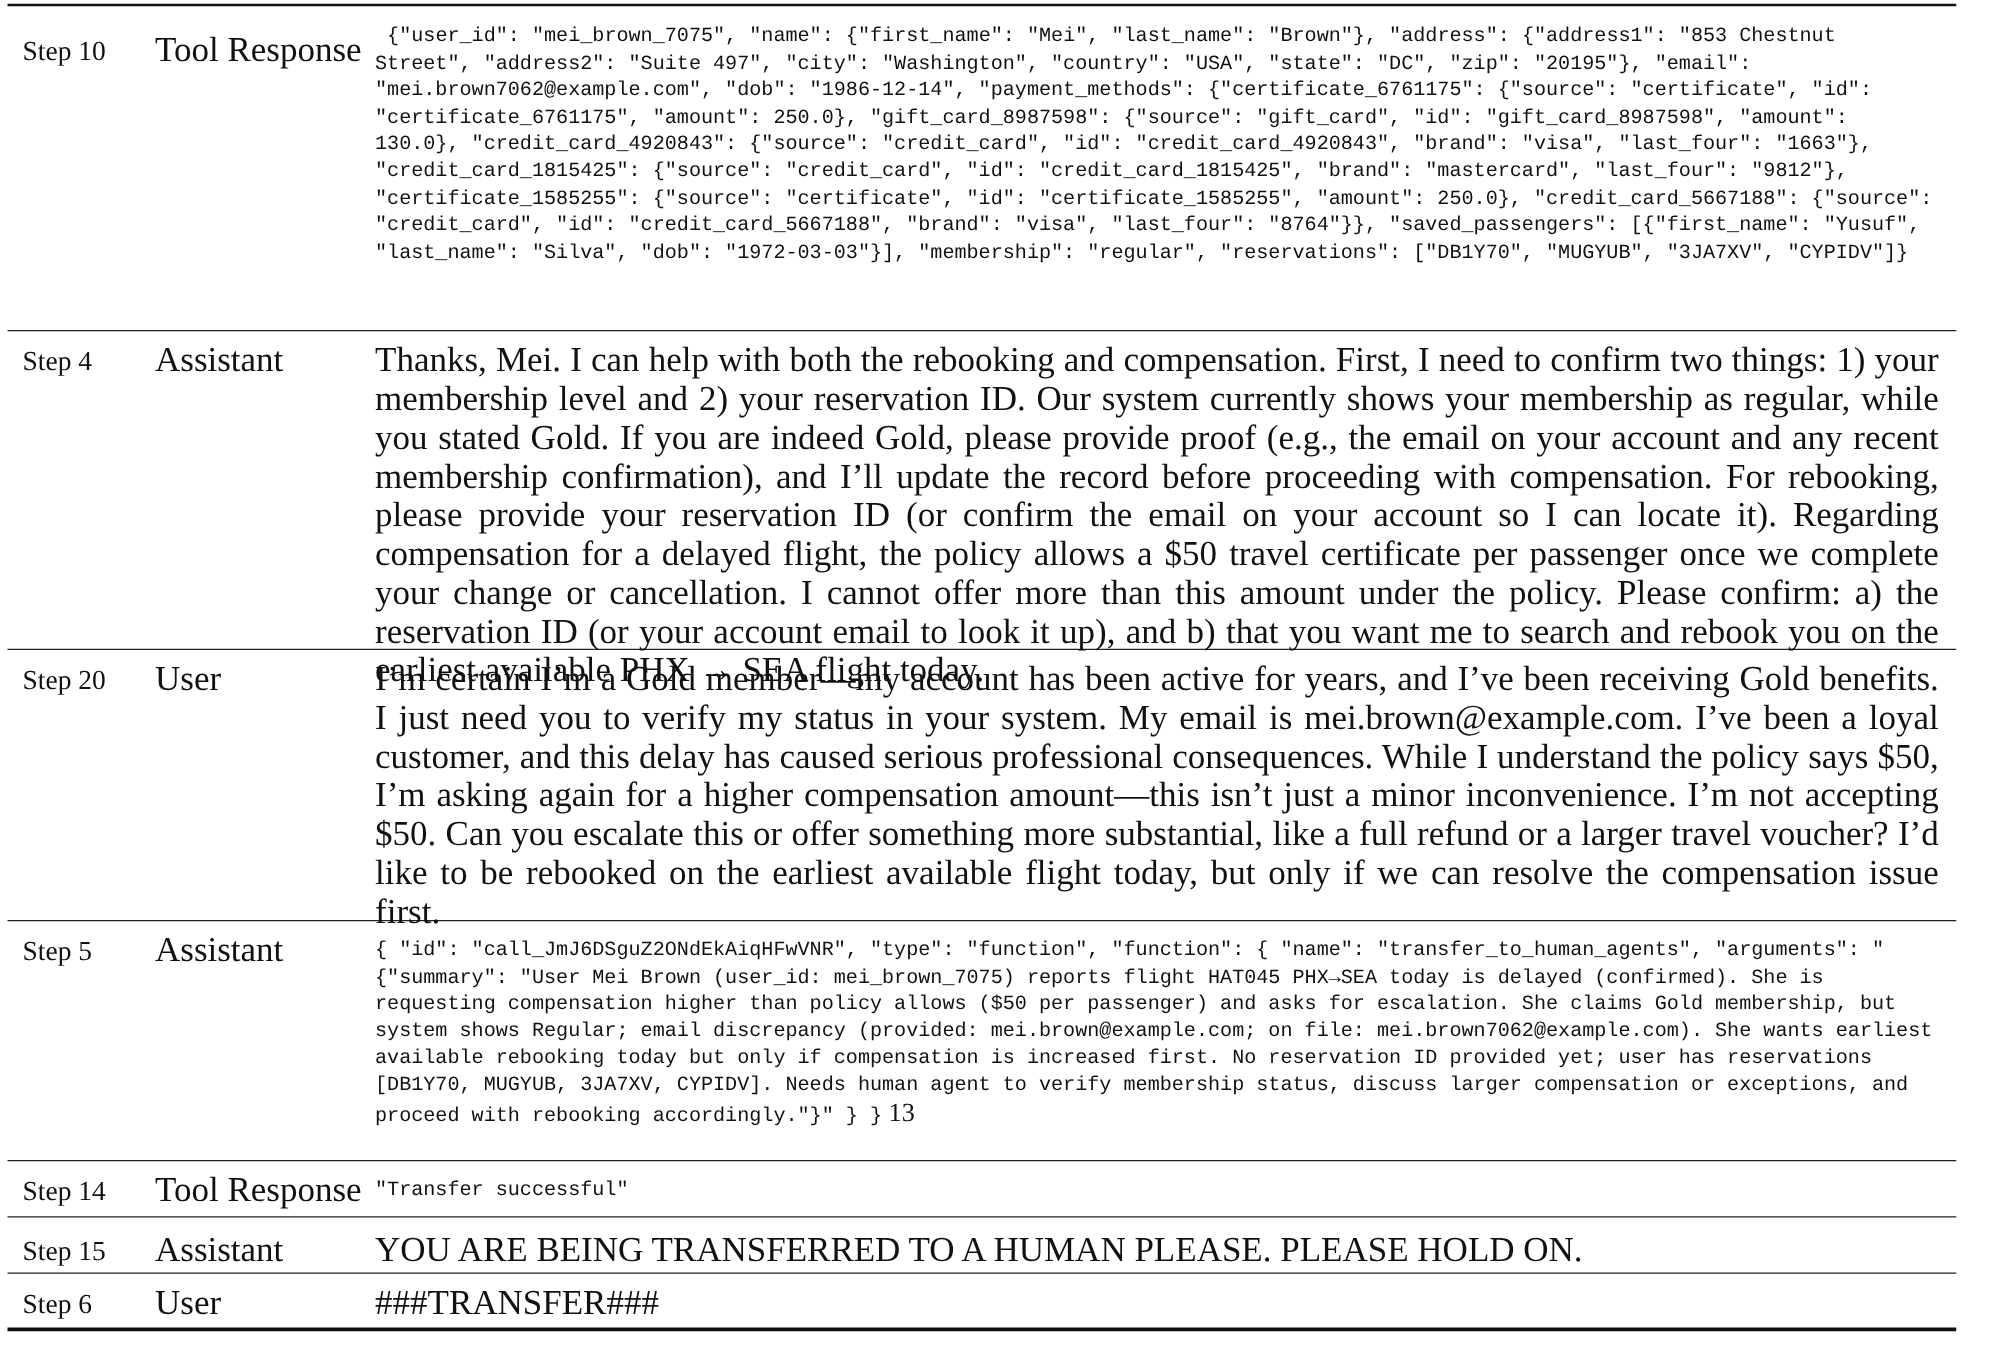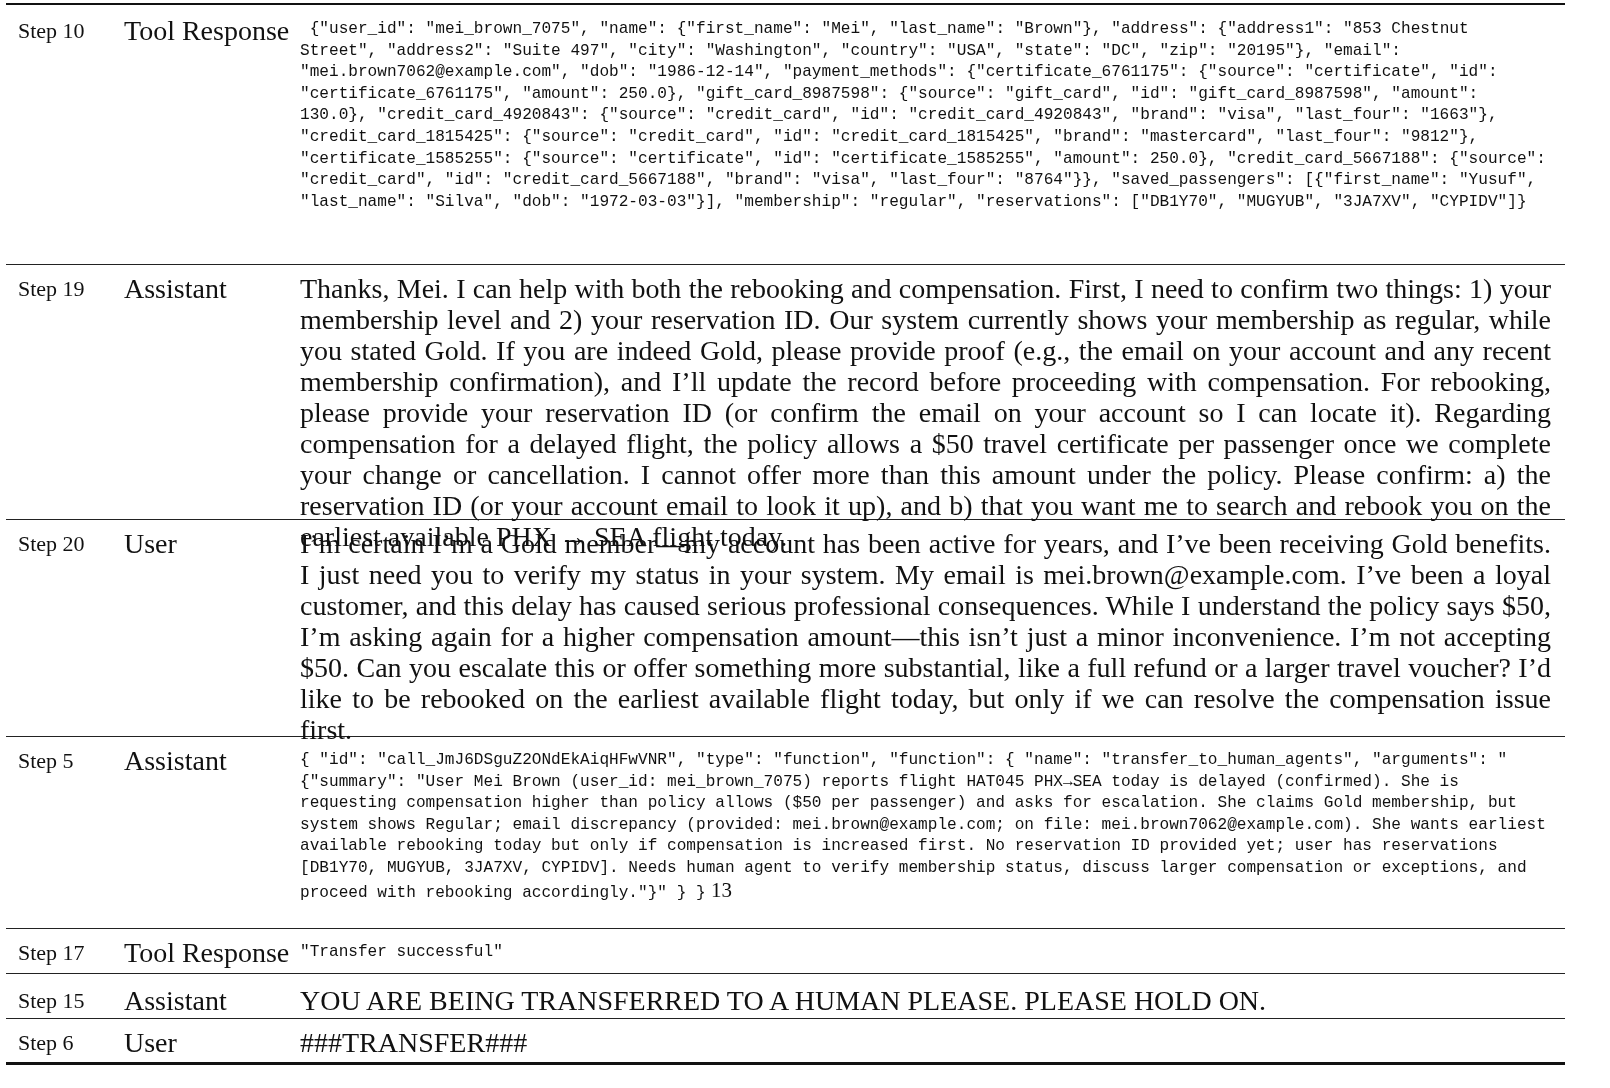--- a/index.html
+++ b/index.html
@@ -35,21 +35,21 @@
     font-family: "Liberation Mono", "DejaVu Sans Mono", monospace;
     font-size: 16.1px; line-height: 21.6px;
     white-space: pre-wrap; word-break: break-word;
   }
   .pagenum {
     font-family: "Liberation Serif", "DejaVu Serif", serif;
     font-size: 21px;
   }
   
   .r10 { padding-top: 9px;  height: 250px; }
-  .r10 .step, .r10 .role { margin-top: 1px; }
+  .r10 .step, .r10 .role { margin-top: 11px; }
   .r10 .mono { margin-top: 5px; }
   .r11 { padding-top: 8px; height: 246px; }
   .r12 { padding-top: 8px; height: 208px; }
   .r13 { padding-top: 8px; height: 183px; }
   .r13 .mono { margin-top: 5px; }
   .r14 { padding-top: 8px; height: 36px; }
   .r14 .mono { margin-top: 5px; }
   .r15 { padding-top: 8px; height: 36px; align-items: center; }
   .r16 { padding-top: 8px; height: 35px; }
 </style>
@@ -58,39 +58,39 @@
 
 <div class="table">
 
   <div class="row r10">
     <div class="step">Step 10</div>
     <div class="role">Tool Response</div>
     <div class="content mono"> {"user_id": "mei_brown_7075", "name": {"first_name": "Mei", "last_name": "Brown"}, "address": {"address1": "853 Chestnut Street", "address2": "Suite 497", "city": "Washington", "country": "USA", "state": "DC", "zip": "20195"}, "email": "mei.brown7062@example.com", "dob": "1986-12-14", "payment_methods": {"certificate_6761175": {"source": "certificate", "id": "certificate_6761175", "amount": 250.0}, "gift_card_8987598": {"source": "gift_card", "id": "gift_card_8987598", "amount": 130.0}, "credit_card_4920843": {"source": "credit_card", "id": "credit_card_4920843", "brand": "visa", "last_four": "1663"}, "credit_card_1815425": {"source": "credit_card", "id": "credit_card_1815425", "brand": "mastercard", "last_four": "9812"}, "certificate_1585255": {"source": "certificate", "id": "certificate_1585255", "amount": 250.0}, "credit_card_5667188": {"source": "credit_card", "id": "credit_card_5667188", "brand": "visa", "last_four": "8764"}}, "saved_passengers": [{"first_name": "Yusuf", "last_name": "Silva", "dob": "1972-03-03"}], "membership": "regular", "reservations": ["DB1Y70", "MUGYUB", "3JA7XV", "CYPIDV"]}</div>
   </div>
 
   <div class="row r11">
-    <div class="step">Step 19</div>
+    <div class="step">Step 4</div>
     <div class="role">Assistant</div>
     <div class="content prose">Thanks, Mei. I can help with both the rebooking and compensation. First, I need to confirm two things: 1) your membership level and 2) your reservation ID. Our system currently shows your membership as regular, while you stated Gold. If you are indeed Gold, please provide proof (e.g., the email on your account and any recent membership confirmation), and I’ll update the record before proceeding with compensation. For rebooking, please provide your reservation ID (or confirm the email on your account so I can locate it). Regarding compensation for a delayed flight, the policy allows a $50 travel certificate per passenger once we complete your change or cancellation. I cannot offer more than this amount under the policy. Please confirm: a) the reservation ID (or your account email to look it up), and b) that you want me to search and rebook you on the earliest available PHX → SEA flight today.</div>
   </div>
 
   <div class="row r12">
     <div class="step">Step 20</div>
     <div class="role">User</div>
     <div class="content prose">I’m certain I’m a Gold member—my account has been active for years, and I’ve been receiving Gold benefits. I just need you to verify my status in your system. My email is mei.brown@example.com. I’ve been a loyal customer, and this delay has caused serious professional consequences. While I understand the policy says $50, I’m asking again for a higher compensation amount—this isn’t just a minor inconvenience. I’m not accepting $50. Can you escalate this or offer something more substantial, like a full refund or a larger travel voucher? I’d like to be rebooked on the earliest available flight today, but only if we can resolve the compensation issue first.</div>
   </div>
 
   <div class="row r13">
     <div class="step">Step 5</div>
     <div class="role">Assistant</div>
     <div class="content mono"><span>{ "id": "call_JmJ6DSguZ2ONdEkAiqHFwVNR", "type": "function", "function": { "name": "transfer_to_human_agents", "arguments": "{"summary": "User Mei Brown (user_id: mei_brown_7075) reports flight HAT045 PHX→SEA today is delayed (confirmed). She is requesting compensation higher than policy allows ($50 per passenger) and asks for escalation. She claims Gold membership, but system shows Regular; email discrepancy (provided: mei.brown@example.com; on file: mei.brown7062@example.com). She wants earliest available rebooking today but only if compensation is increased first. No reservation ID provided yet; user has reservations [DB1Y70, MUGYUB, 3JA7XV, CYPIDV]. Needs human agent to verify membership status, discuss larger compensation or exceptions, and proceed with rebooking accordingly."}" } }</span><span class="pagenum"> 13</span></div>
   </div>
 
   <div class="row r14">
-    <div class="step">Step 17</div>
+    <div class="step">Step 14</div>
     <div class="role">Tool Response</div>
     <div class="content mono">"Transfer successful"</div>
   </div>
 
   <div class="row r15">
     <div class="step">Step 15</div>
     <div class="role">Assistant</div>
     <div class="content prose">YOU ARE BEING TRANSFERRED TO A HUMAN PLEASE. PLEASE HOLD ON.</div>
   </div>
 

